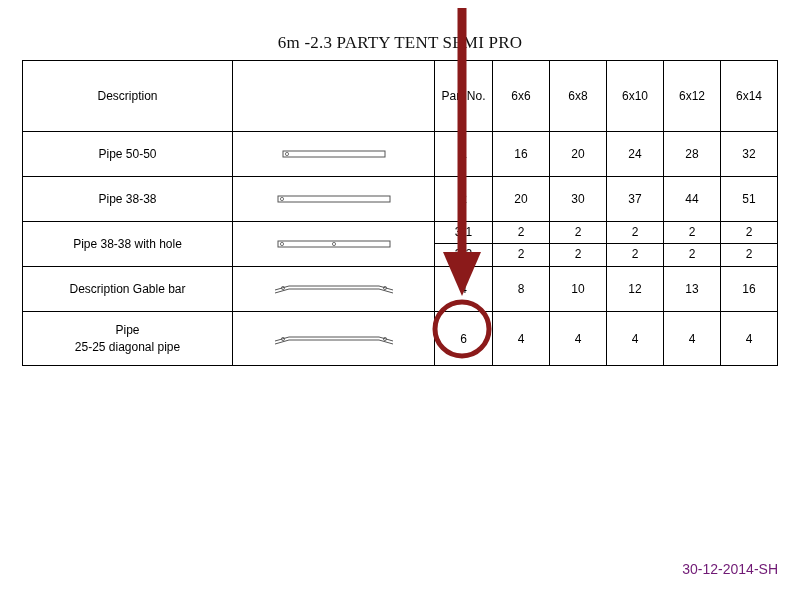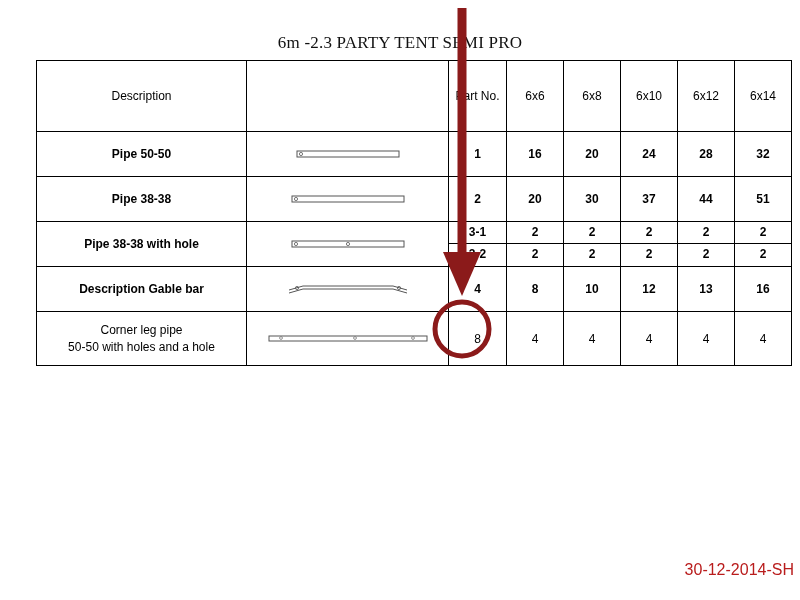--- a/index.html
+++ b/index.html
@@ -26,21 +26,21 @@
     left: 0;
     width: 800px;
     text-align: center;
     font-family: "Liberation Serif", serif;
     font-size: 17px;
     letter-spacing: 0.2px;
     color: #111111;
   }
   .table-wrap {
     position: absolute;
-    left: 36px;
+    left: 22px;
     top: 60px;
     width: 756px;
   }
   table.parts {
     border-collapse: collapse;
     width: 756px;
     table-layout: fixed;
     background: #ffffff;
   }
   table.parts td {
@@ -57,21 +57,20 @@
   col.c-pic    { width: 202px; }
   col.c-part   { width: 58px; }
   col.c-size   { width: 57px; }
 
   .row-head td {
     height: 70px;
     font-size: 12px;
   }
   .row-std td {
     height: 44px;
-    font-weight: bold;
   }
   .row-tall td {
     height: 53px;
   }
   .row-xtall td {
     height: 57px;
   }
   .desc-cell {
     line-height: 1.35;
   }
@@ -87,25 +86,25 @@
   }
   .split-inner.top {
     border-bottom: 1px solid #000000;
   }
   .pic {
     display: block;
     margin: 0 auto;
   }
   .footer-date {
     position: absolute;
-    right: 6px;
+    right: 22px;
     top: 561px;
     font-family: "Liberation Sans", sans-serif;
-    font-size: 16px;
-    color: #b91c1c;
+    font-size: 14px;
+    color: #701a75;
   }
   
   .annot {
     position: absolute;
     left: 0; top: 0;
     width: 800px; height: 600px;
     pointer-events: none;
   }
 </style>
 </head>
@@ -227,42 +226,42 @@
         </td>
         <td>4</td>
         <td>8</td>
         <td>10</td>
         <td>12</td>
         <td>13</td>
         <td>16</td>
       </tr>
 
 
-
-
       <tr class="row-tall">
         <td class="desc-cell">
-          <span>Corner leg pipe</span>
-          <span class="l2">50-50 with holes and a hole</span>
-        </td>
-        <td>
-          <svg class="pic" width="170" height="16" viewBox="0 0 170 16">
-            <rect x="6" y="5" width="158" height="5" fill="#ffffff" stroke="#555" stroke-width="1"></rect>
-            <circle cx="18" cy="7" r="1.4" fill="none" stroke="#777" stroke-width="0.8"></circle>
-            <circle cx="92" cy="7" r="1.4" fill="none" stroke="#777" stroke-width="0.8"></circle>
-            <circle cx="150" cy="7" r="1.4" fill="none" stroke="#777" stroke-width="0.8"></circle>
-          </svg>
-        </td>
-        <td>8</td>
-        <td>4</td>
-        <td>4</td>
-        <td>4</td>
-        <td>4</td>
-        <td>4</td>
-      </tr>
+          <span>Pipe</span>
+          <span class="l2">25-25 diagonal pipe</span>
+        </td>
+        <td>
+          <svg class="pic" width="130" height="16" viewBox="0 0 130 16">
+            <path d="M6 10 L20 6 L110 6 L124 10" fill="none" stroke="#555" stroke-width="1"></path>
+            <path d="M6 13 L20 9 L110 9 L124 13" fill="none" stroke="#555" stroke-width="1"></path>
+            <circle cx="14" cy="8" r="1.6" fill="none" stroke="#555" stroke-width="0.8"></circle>
+            <circle cx="116" cy="8" r="1.6" fill="none" stroke="#555" stroke-width="0.8"></circle>
+          </svg>
+        </td>
+        <td>6</td>
+        <td>4</td>
+        <td>4</td>
+        <td>4</td>
+        <td>4</td>
+        <td>4</td>
+      </tr>
+
+
 
     </tbody>
       </table>
   </div>
 
   <div class="footer-date">30-12-2014-SH</div>
 
   <svg class="annot" viewBox="0 0 800 600">
     <g>
       <path d="M462 8 L462 262" stroke="#8B1A1A" stroke-width="9" fill="none"></path>

